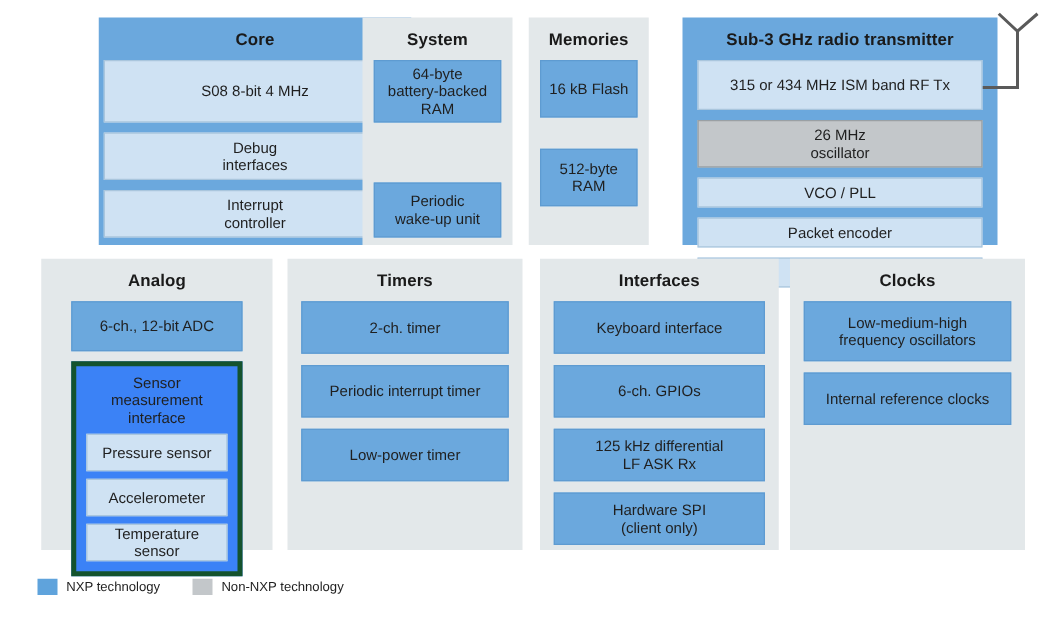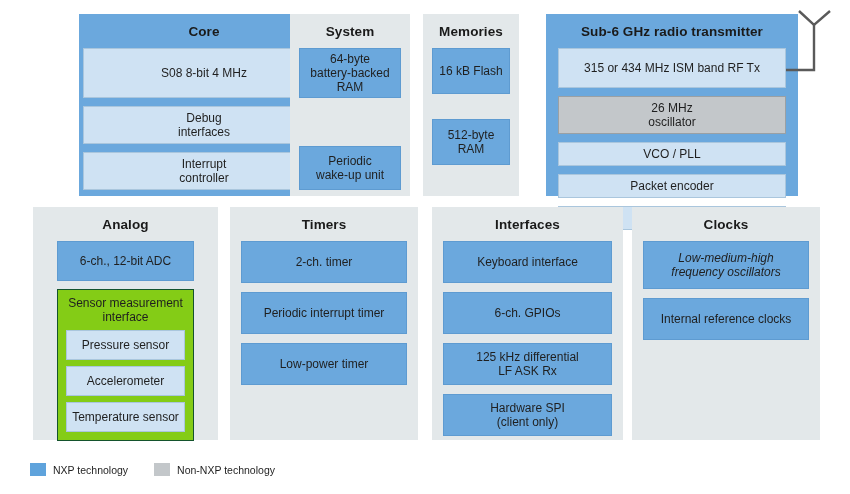--- a/index.html
+++ b/index.html
@@ -65,28 +65,28 @@
   .blk.light { background: #cfe2f3; border-color: #aac6dd; }
   .blk.grey  { background: #c3c7ca; border-color: #9aa0a4; }
 
   .blk.h30 { height: 30px; }
   .blk.h34 { height: 34px; }
   .blk.h38 { height: 38px; }
   .blk.h40 { height: 40px; }
   .blk.h42 { height: 42px; }
   .blk.h44 { height: 44px; }
   .blk.h46 { height: 46px; }
-  .blk.h48 { height: 48px; font-style: italic; }
+  .blk.h48 { height: 48px; }
   .blk.h50 { height: 50px; }
   .blk.grow { flex: 1 1 0; }
 
   
   .nest {
-    background: #84cc16;
-    border: 1px solid #14532d;
+    background: #3b82f6;
+    border: 4px solid #14532d;
     padding: 6px 8px 8px 8px;
   }
   .nest-title {
     text-align: center;
     font-size: 12px;
     line-height: 14px;
     color: #1f1f1f;
     padding-bottom: 6px;
   }
   .nest-items {
@@ -172,21 +172,21 @@
 
   <div class="panel gray" style="left:423px; top:14px; width:96px; height:182px;">
     <div class="panel-title">Memories</div>
     <div class="panel-body" style="padding:0 9px;gap:25px;">
       <div class="blk blue h46">16 kB Flash</div>
       <div class="blk blue h46">512-byte RAM</div>
     </div>
   </div>
 
   <div class="panel blue" style="left:546px; top:14px; width:252px; height:182px;">
-    <div class="panel-title">Sub-6 GHz radio transmitter</div>
+    <div class="panel-title">Sub-3 GHz radio transmitter</div>
     <div class="panel-body" style="padding:0 12px;">
       <div class="blk light h40">315 or 434 MHz ISM band RF Tx</div>
       <div class="panel-body row" style="padding:0; gap:8px;">
         <div class="blk grey h38 grow">
           <span>
             <span>26 MHz</span><br>
             <span>oscillator</span>
           </span>
         </div>
         <div class="blk light h38 grow">VCO / PLL</div>

